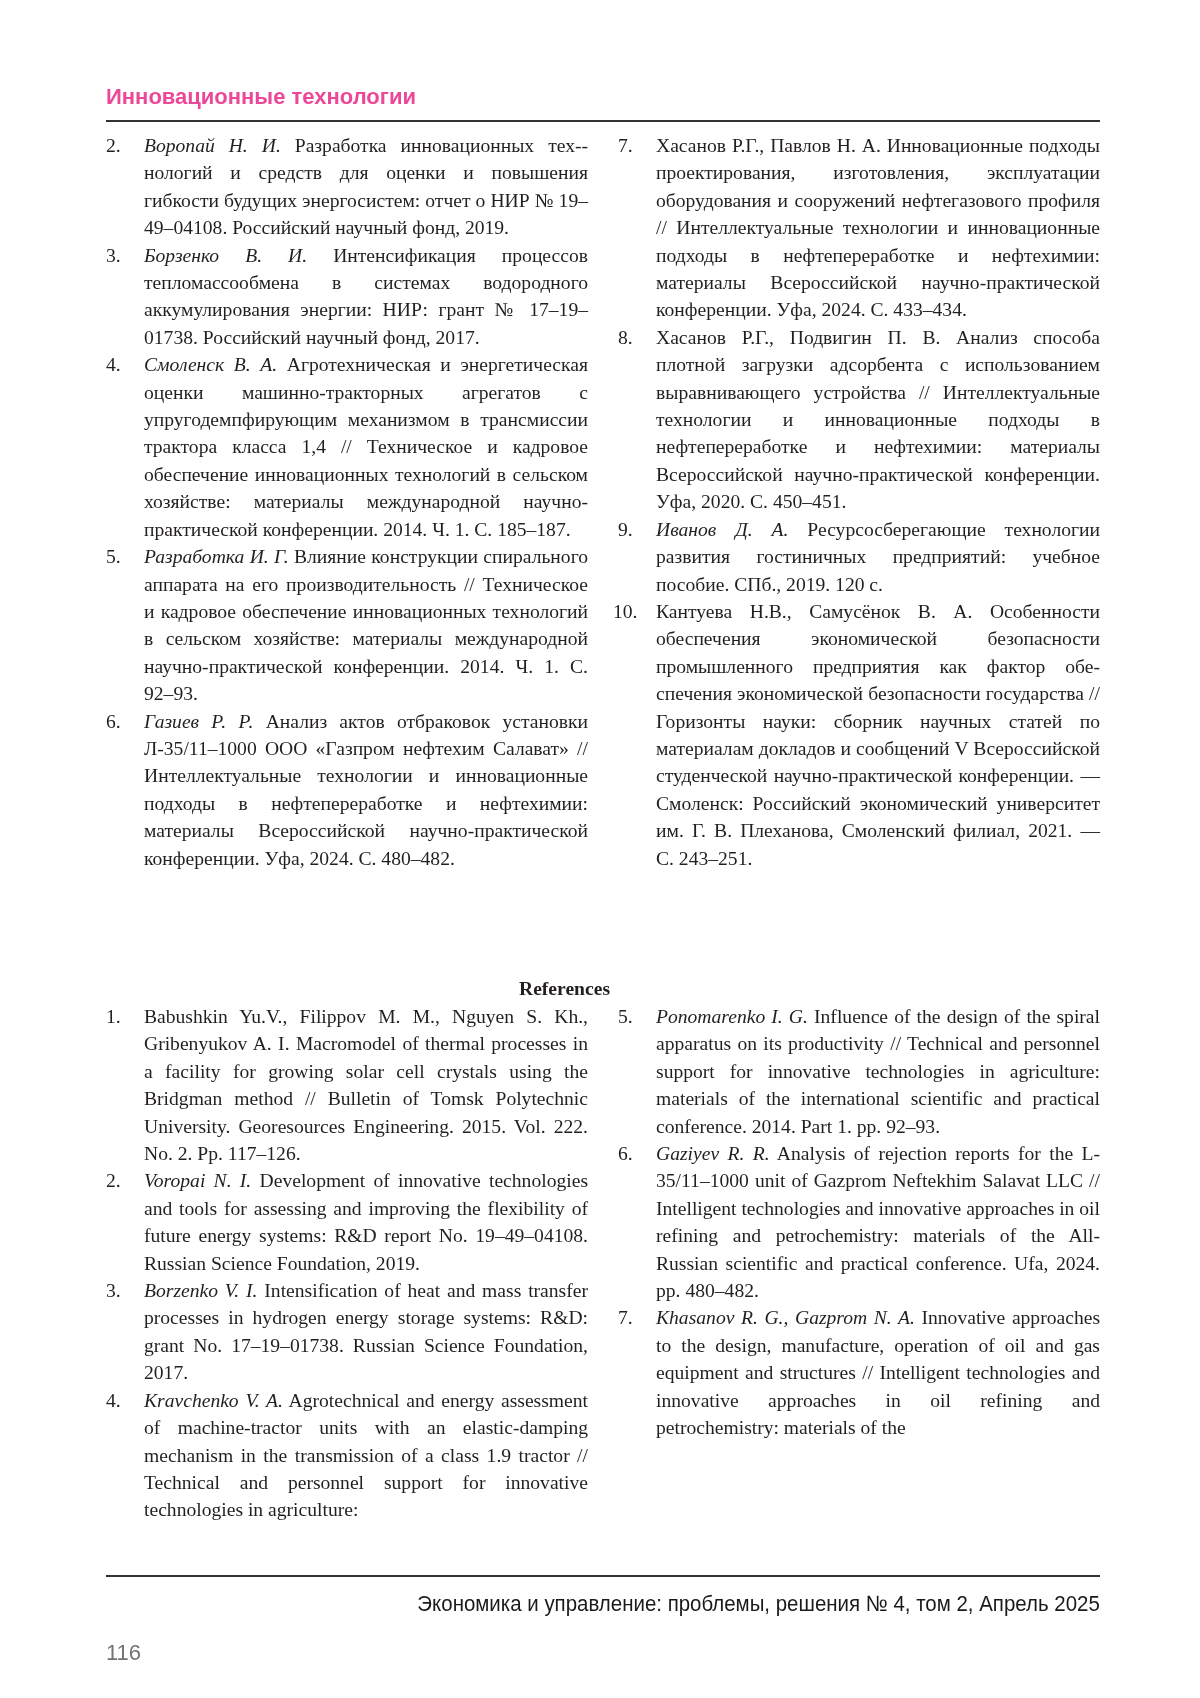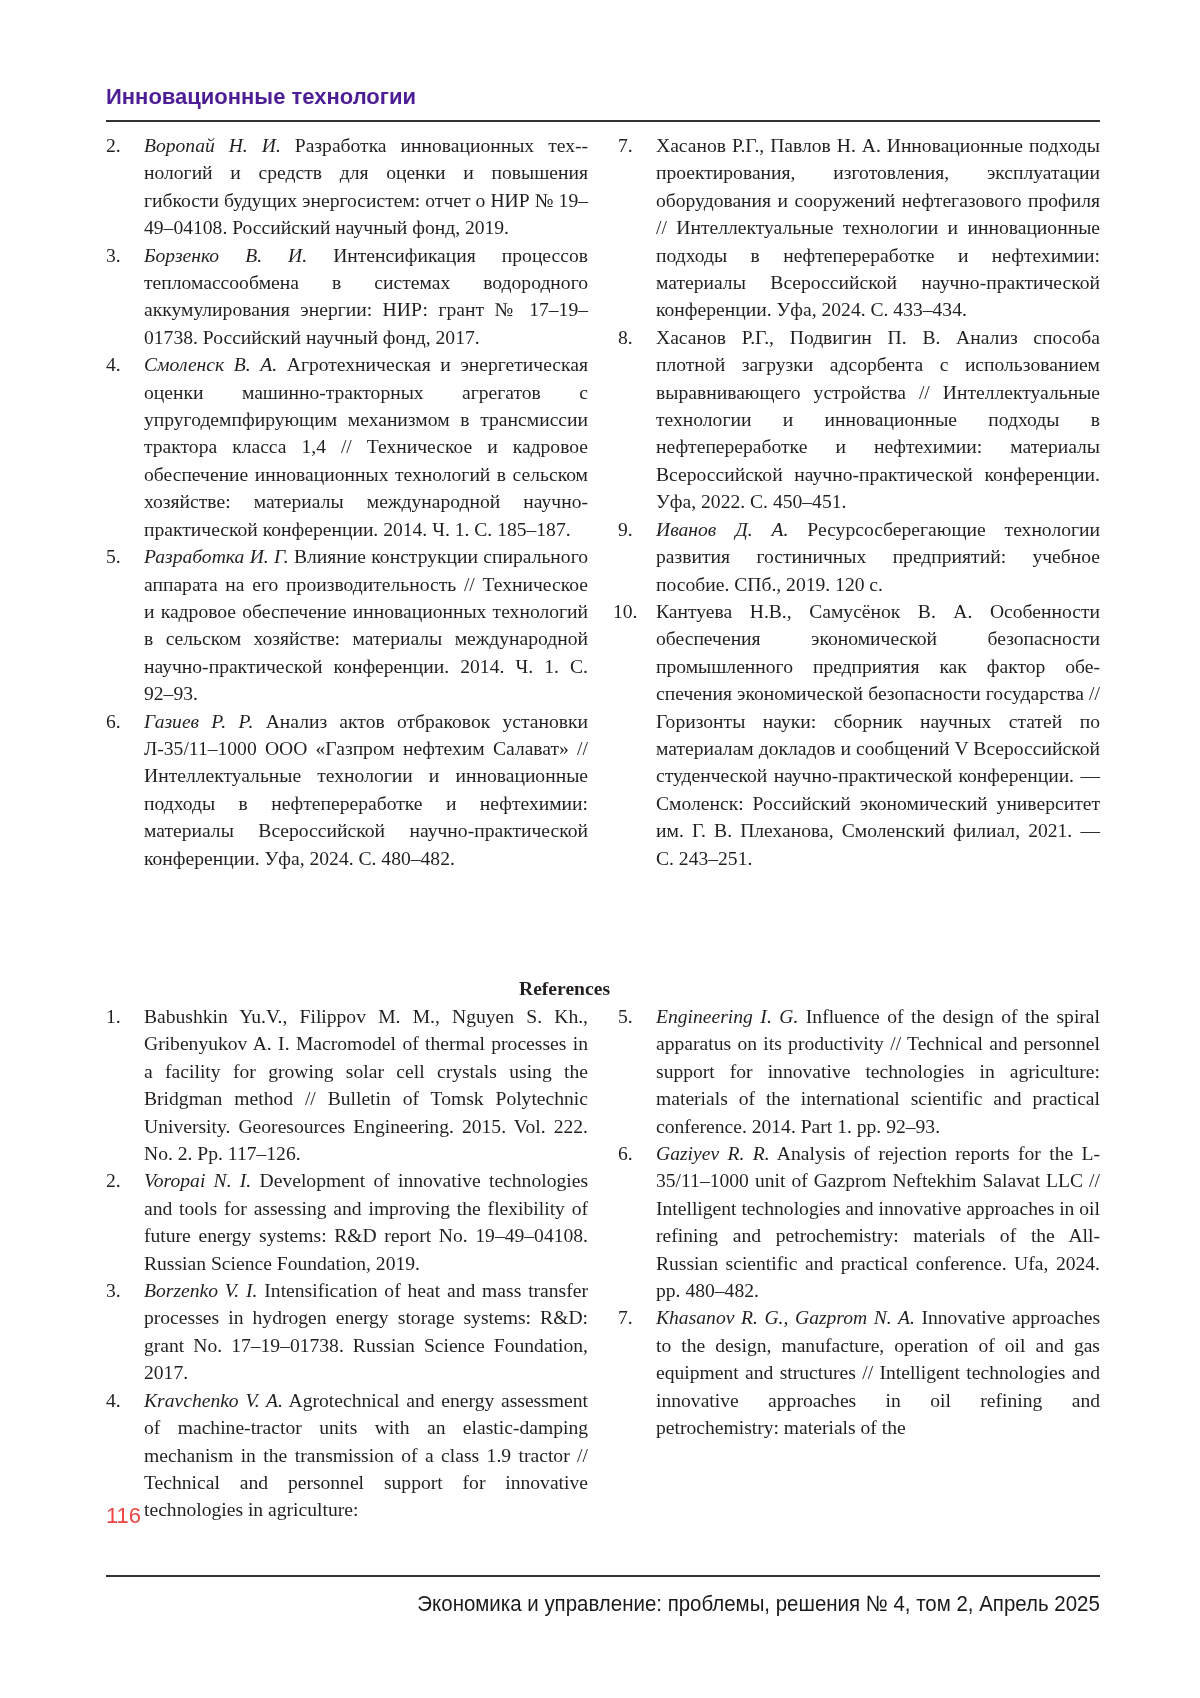--- a/index.html
+++ b/index.html
@@ -1,19 +1,19 @@
 <!DOCTYPE html>
 <html><head>
   <meta charset="utf-8">
   <style>
     html, body { margin: 0; padding: 0; background: #ffffff; }
     body { width: 1200px; height: 1698px; position: relative; overflow: hidden; color: #231f20; }
     .header-title {
       position: absolute; left: 106px; top: 84px;
-      font-family: "Liberation Sans", sans-serif; font-weight: bold; font-size: 22px; color: #4c1d95;
+      font-family: "Liberation Sans", sans-serif; font-weight: bold; font-size: 22px; color: #ec4899;
     }
     .rule { position: absolute; left: 106px; width: 994px; height: 2px; background: #333; }
     .rule.top { top: 120px; }
     .rule.bottom { top: 1575px; }
     .col {
       position: absolute; width: 482px;
       font-family: "Liberation Serif", serif; font-size: 19.6px; line-height: 27.4px; color: #231f20;
     }
     .ref { position: relative; padding-left: 38px; text-align: justify; hyphens: manual; }
     .ref .num { position: absolute; left: 0; top: 0; }
@@ -22,22 +22,22 @@
     .ref.wide .num { left: -5px; }
     .col-ru-left { left: 106px; top: 132px; }
     .col-ru-right { left: 618px; top: 132px; }
     .refs-heading {
       position: absolute; left: 0; width: 1109px; top: 978px; text-align: center;
       font-family: "Liberation Serif", serif; font-weight: bold; font-size: 19.6px; padding-left: 20px; box-sizing: border-box;
     }
     .col-en-left { left: 106px; top: 1003px; }
     .col-en-right { left: 618px; top: 1003px; }
     .footer-page {
-      position: absolute; left: 106px; top: 1503px;
-      font-family: "Liberation Sans", sans-serif; font-size: 22px; color: #ef4444;
+      position: absolute; left: 106px; top: 1640px;
+      font-family: "Liberation Sans", sans-serif; font-size: 22px; color: #737373;
     }
     .footer-journal {
       position: absolute; right: 100px; top: 1591px;
       font-family: "Liberation Sans", sans-serif; font-size: 22px; color: #1a1a1a;
       transform: scaleX(0.93); transform-origin: right center;
     }
   </style>
 </head>
 <body>
 
@@ -60,21 +60,21 @@
   <div class="ref">
     <span class="num">6.</span><span class="author">Газиев Р. Р.</span><span> Анализ актов отбраковок установ­ки Л-35/11–1000 ООО «Газпром нефтехим Салават» // Интеллектуальные технологии и инновационные подходы в нефтепереработ­ке и нефтехимии: материалы Всероссийской научно-практической конференции. Уфа, 2024. С. 480–482.</span>
   </div>
 </div>
 
 <div class="col col-ru-right">
   <div class="ref">
     <span class="num">7.</span><span class="author"></span><span>Хасанов Р.Г., Павлов Н. А. Инновационные под­ходы проектирования, изготовления, эксплуа­тации оборудования и сооружений нефтегазо­вого профиля // Интеллектуальные технологии и инновационные подходы в нефтепереработ­ке и нефтехимии: материалы Всероссийской научно-практической конференции. Уфа, 2024. С. 433–434.</span>
   </div>
   <div class="ref">
-    <span class="num">8.</span><span class="author"></span><span>Хасанов Р.Г., Подвигин П. В. Анализ способа плотной загрузки адсорбента с использованием выравнивающего устройства // Интеллекту­альные технологии и инновационные подходы в нефтепереработке и нефтехимии: материалы Всероссийской научно-практической конфе­ренции. Уфа, 2022. С. 450–451.</span>
+    <span class="num">8.</span><span class="author"></span><span>Хасанов Р.Г., Подвигин П. В. Анализ способа плотной загрузки адсорбента с использованием выравнивающего устройства // Интеллекту­альные технологии и инновационные подходы в нефтепереработке и нефтехимии: материалы Всероссийской научно-практической конфе­ренции. Уфа, 2020. С. 450–451.</span>
   </div>
   <div class="ref">
     <span class="num">9.</span><span class="author">Иванов Д. А.</span><span> Ресурсосберегающие технологии развития гостиничных предприятий: учебное пособие. СПб., 2019. 120 с.</span>
   </div>
   <div class="ref wide">
     <span class="num">10.</span><span class="author"></span><span>Кантуева Н.В., Самусёнок В. А. Особенности обеспечения экономической безопасности промышленного предприятия как фактор обе­спечения экономической безопасности госу­дарства // Горизонты науки: сборник научных статей по материалам докладов и сообще­ний V Всероссийской студенческой научно-практической конференции. — Смоленск: Российский экономический университет им. Г. В. Плеханова, Смоленский филиал, 2021. — С. 243–251.</span>
   </div>
 </div>
 
 <div class="refs-heading">References</div>
@@ -89,21 +89,21 @@
   <div class="ref">
     <span class="num">3.</span><span class="author">Borzenko V. I.</span><span> Intensification of heat and mass transfer processes in hydrogen energy storage systems: R&amp;D: grant No. 17–19–01738. Russian Science Foundation, 2017.</span>
   </div>
   <div class="ref">
     <span class="num">4.</span><span class="author">Kravchenko V. A.</span><span> Agrotechnical and energy assessment of machine-tractor units with an elastic-damping mechanism in the transmission of a class 1.9 tractor // Technical and personnel support for innovative technologies in agriculture:</span>
   </div>
 </div>
 
 <div class="col col-en-right">
   <div class="ref">
-    <span class="num">5.</span><span class="author">Engineering I. G.</span><span> Influence of the design of the spiral apparatus on its productivity // Technical and personnel support for innovative technologies in agriculture: materials of the international scientific and practical conference. 2014. Part 1. pp. 92–93.</span>
+    <span class="num">5.</span><span class="author">Ponomarenko I. G.</span><span> Influence of the design of the spiral apparatus on its productivity // Technical and personnel support for innovative technologies in agriculture: materials of the international scientific and practical conference. 2014. Part 1. pp. 92–93.</span>
   </div>
   <div class="ref">
     <span class="num">6.</span><span class="author">Gaziyev R. R.</span><span> Analysis of rejection reports for the L-35/11–1000 unit of Gazprom Neftekhim Salavat LLC // Intelligent technologies and innovative approaches in oil refining and petrochemistry: materials of the All-Russian scientific and practical conference. Ufa, 2024. pp. 480–482.</span>
   </div>
   <div class="ref">
     <span class="num">7.</span><span class="author">Khasanov R. G., Gazprom N. A.</span><span> Innovative approaches to the design, manufacture, operation of oil and gas equipment and structures // Intelligent technologies and innovative approaches in oil refining and petrochemistry: materials of the</span>
   </div>
 </div>
 
 <div class="rule bottom"></div>

